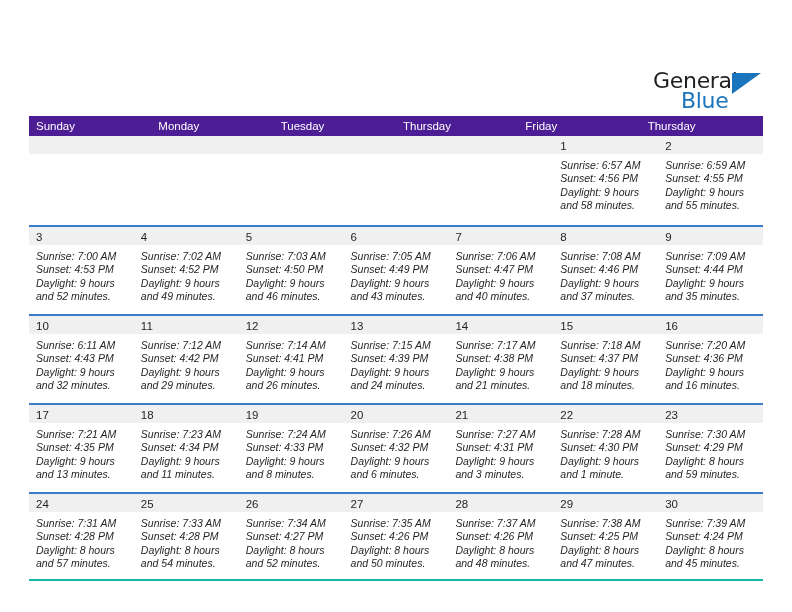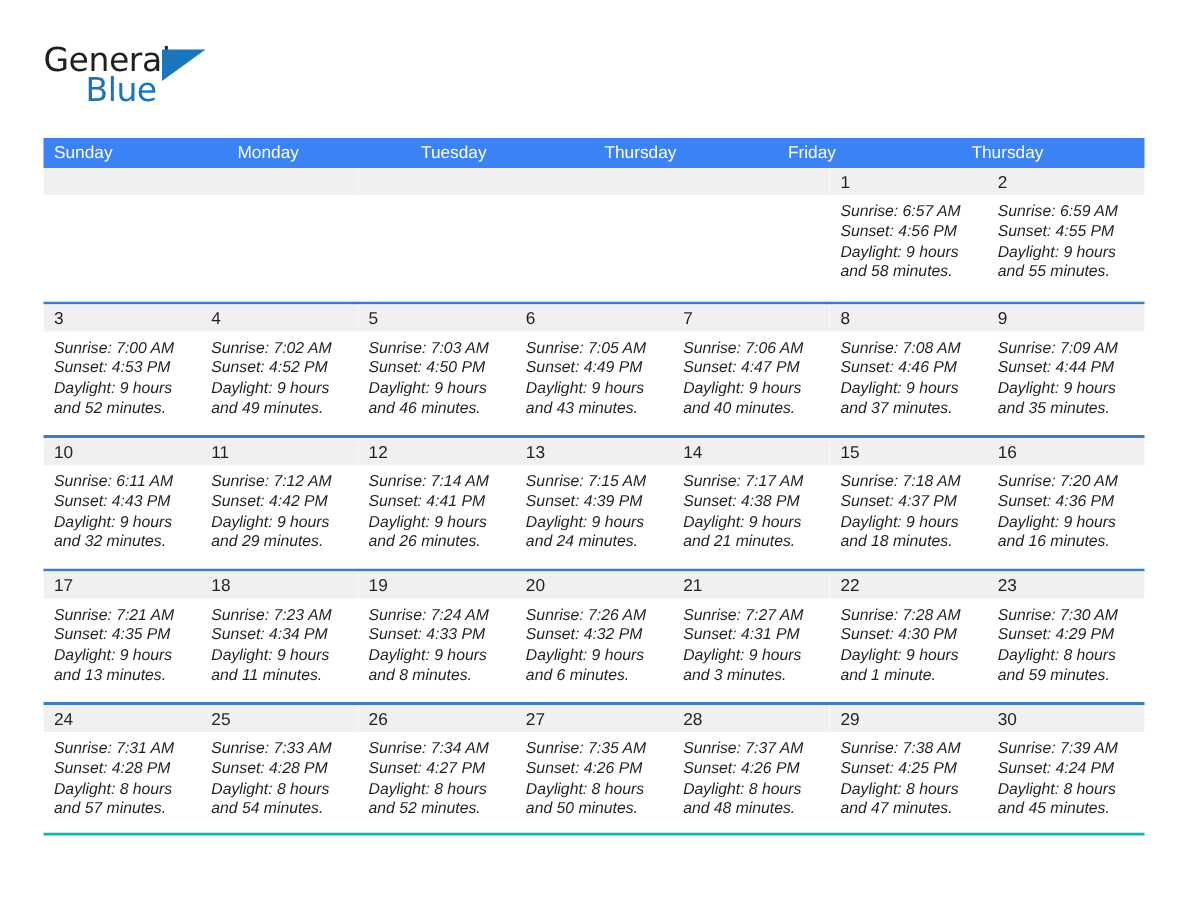--- a/index.html
+++ b/index.html
@@ -14,23 +14,24 @@
     width: 792px;
     height: 612px;
     padding: 0;
     background: #ffffff;
   }
 
   
   .header {
     display: flex;
     align-items: flex-start;
-    justify-content: flex-start;
+    justify-content: flex-end;
     padding: 28px 29px 0 29px;
-    height: 92px;
+    height: 76px;
+    margin-top: 40px;
   }
   .logo {
     position: relative;
     width: 110px;
     height: 46px;
     line-height: 1;
     user-select: none;
   }
   .logo-general {
     position: absolute;
@@ -79,21 +80,21 @@
     letter-spacing: 0.1px;
   }
 
   
   .calendar {
     margin: 0 29px;
     width: 734px;
   }
   .weekdays {
     display: flex;
-    background: #3b82f6;
+    background: #4c1d95;
     height: 20px;
   }
   .weekday {
     flex: 1 1 0;
     color: #ffffff;
     font-size: 11.5px;
     line-height: 20px;
     padding-left: 7px;
     white-space: nowrap;
   }

